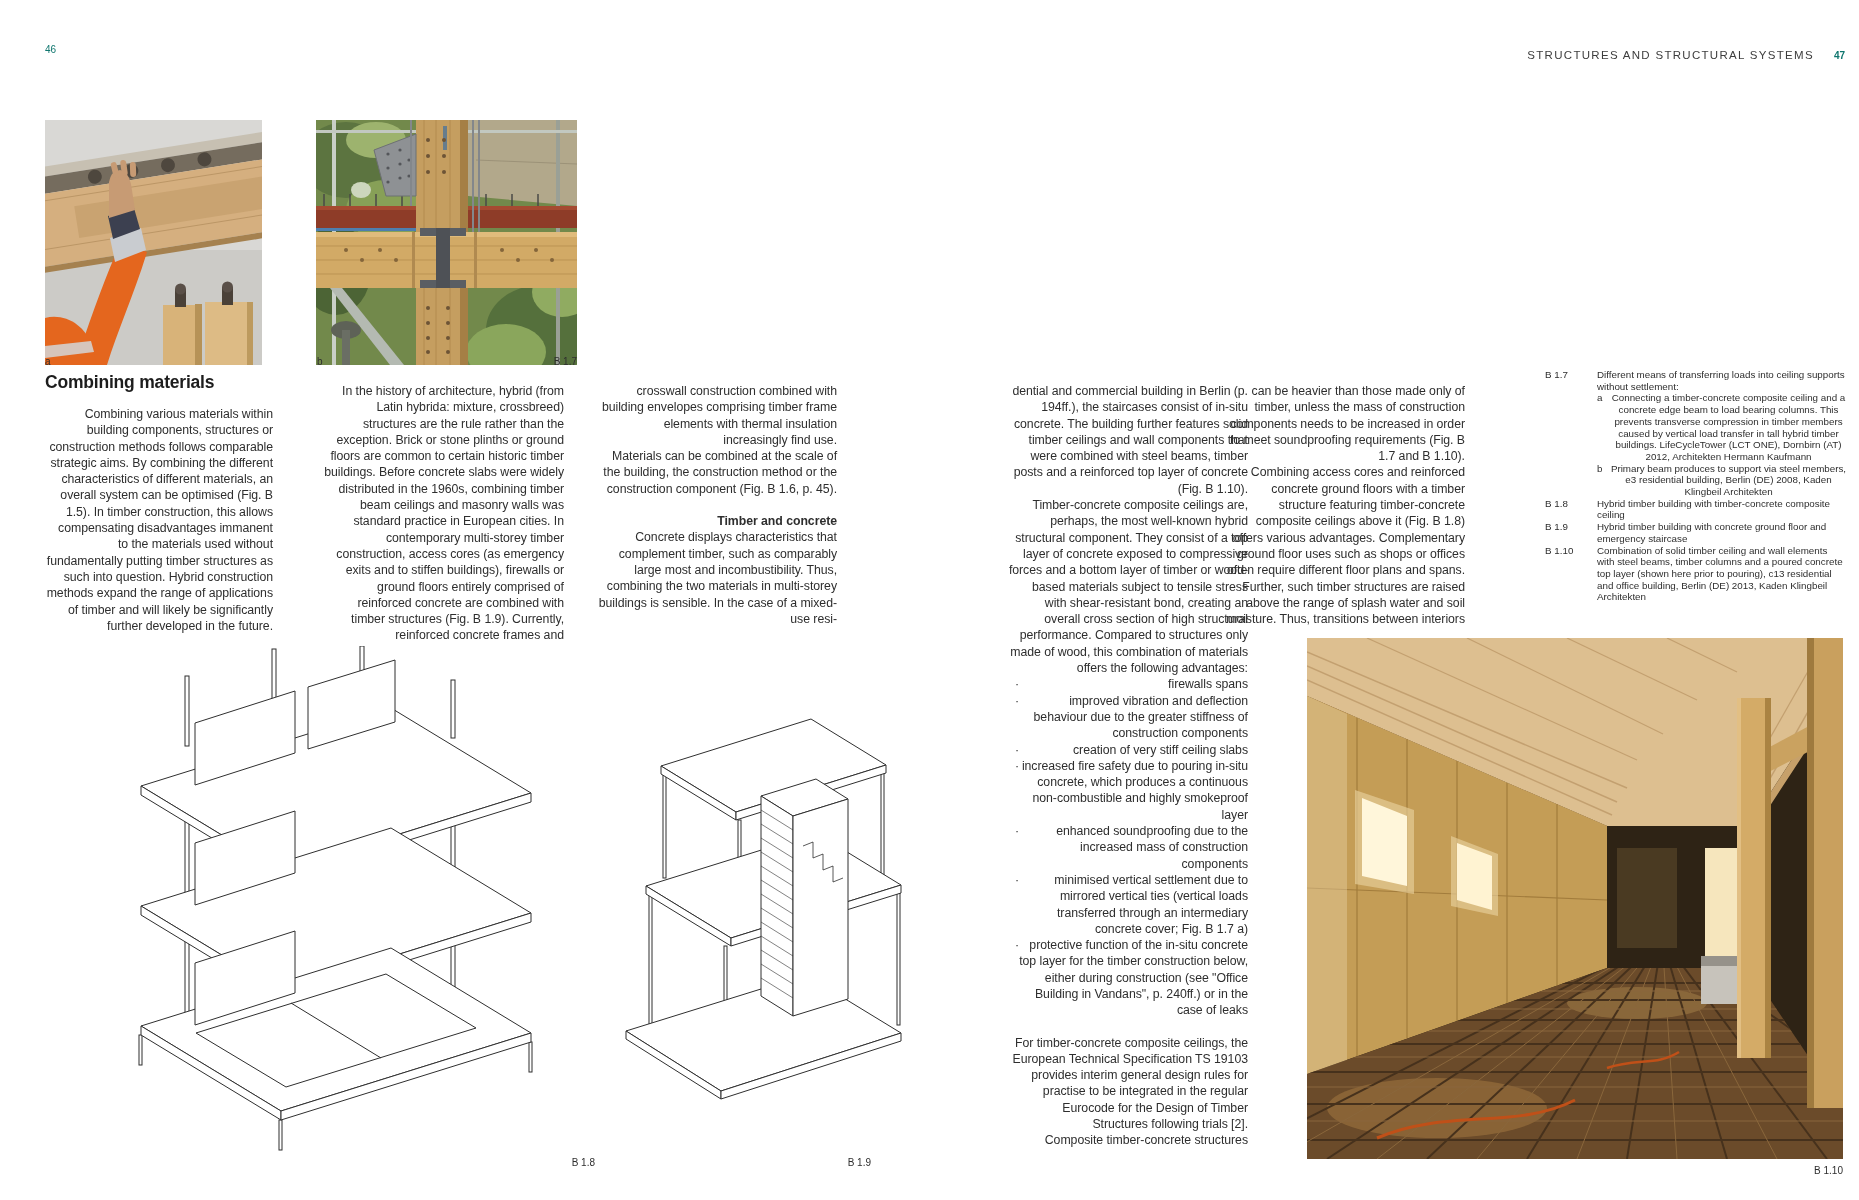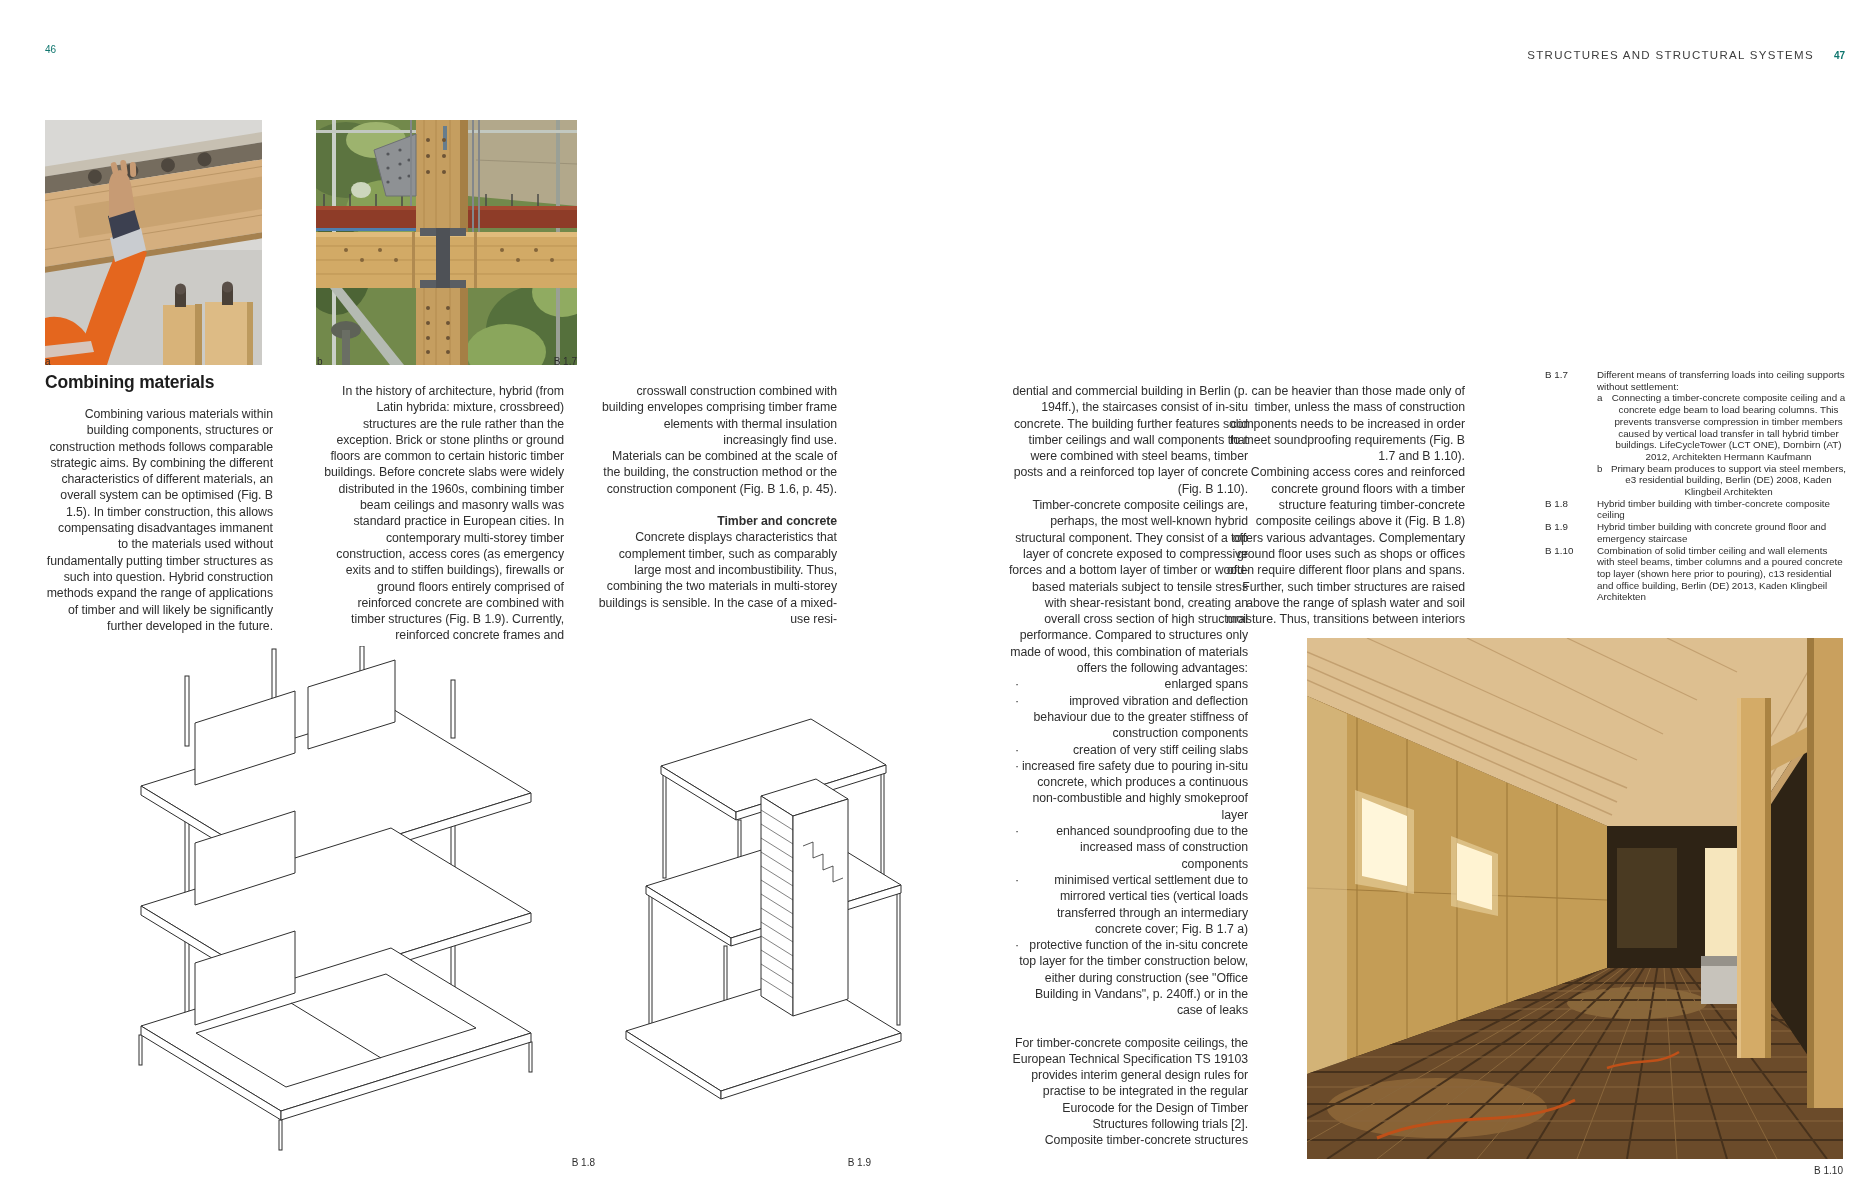--- a/index.html
+++ b/index.html
@@ -207,21 +207,21 @@
   <p class="subhead">Timber and concrete</p>
   <p>Concrete displays characteristics that complement timber, such as comparably large most and incombustibility. Thus, combining the two materials in multi-storey buildings is sensible. In the case of a mixed-use resi-</p>
 </div>
 
 <div class="pcol" style="left:1008px;top:383px;">
   <p>dential and commercial building in Berlin (p. 194ff.), the staircases consist of in-situ concrete. The building further features solid timber ceilings and wall components that were combined with steel beams, timber posts and a reinforced top layer of concrete (Fig. B 1.10).</p>
   <p>Timber-concrete composite ceilings are, perhaps, the most well-known hybrid structural component. They consist of a top layer of concrete exposed to compressive forces and a bottom layer of timber or wood-based materials subject to tensile stress with shear-resistant bond, creating an overall cross section of high structural performance. Compared to structures only made of wood, this combination of materials offers the following advantages:</p>
   <div>
     <div class="blt">
         <span class="dot">·</span>
-        <span class="btxt">enlarged spans</span>
+        <span class="btxt">firewalls spans</span>
       </div>
     <div class="blt">
         <span class="dot">·</span>
         <span class="btxt">improved vibration and deflection behaviour due to the greater stiffness of construction components</span>
       </div>
     <div class="blt">
         <span class="dot">·</span>
         <span class="btxt">creation of very stiff ceiling slabs</span>
       </div>
     <div class="blt">

